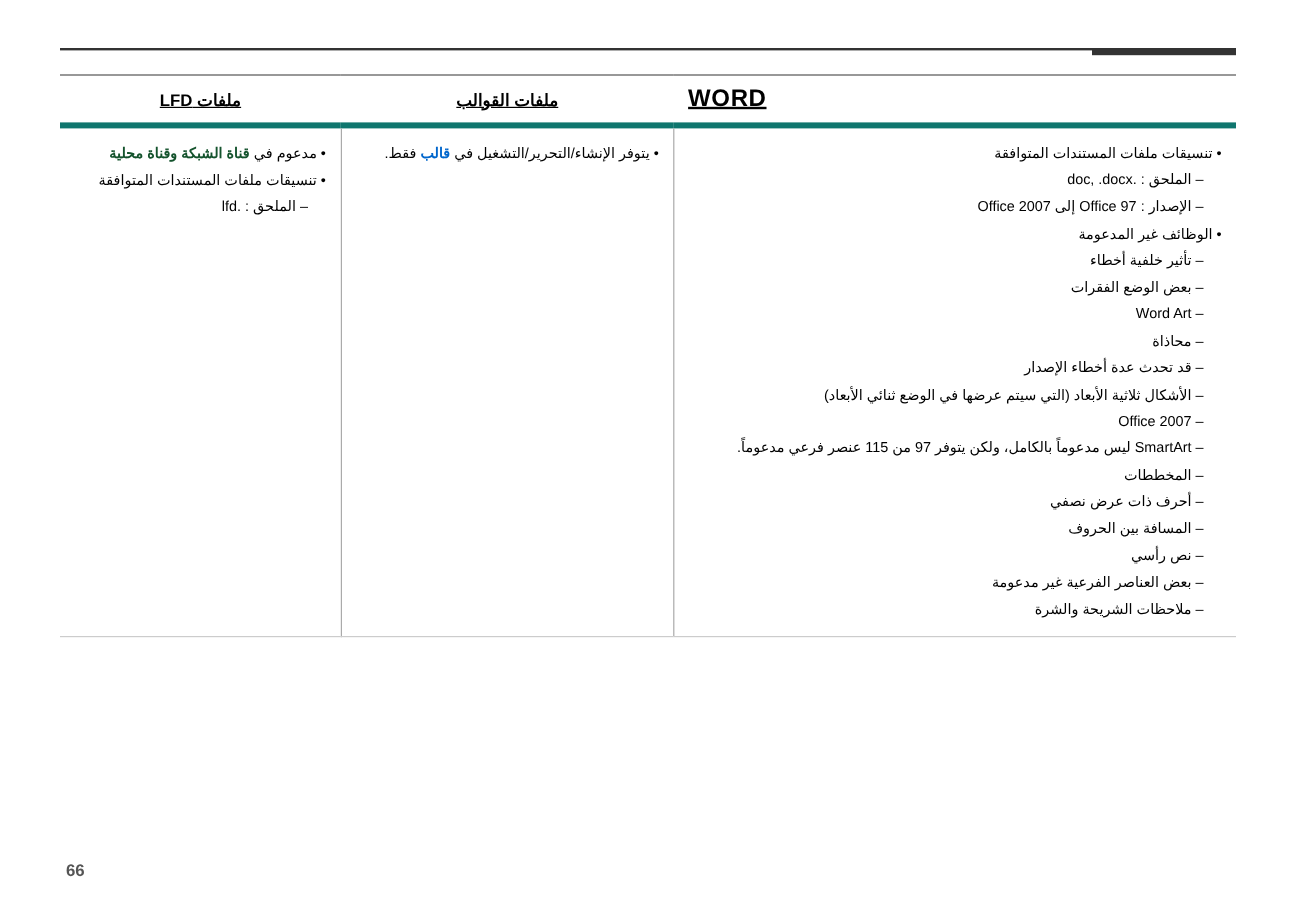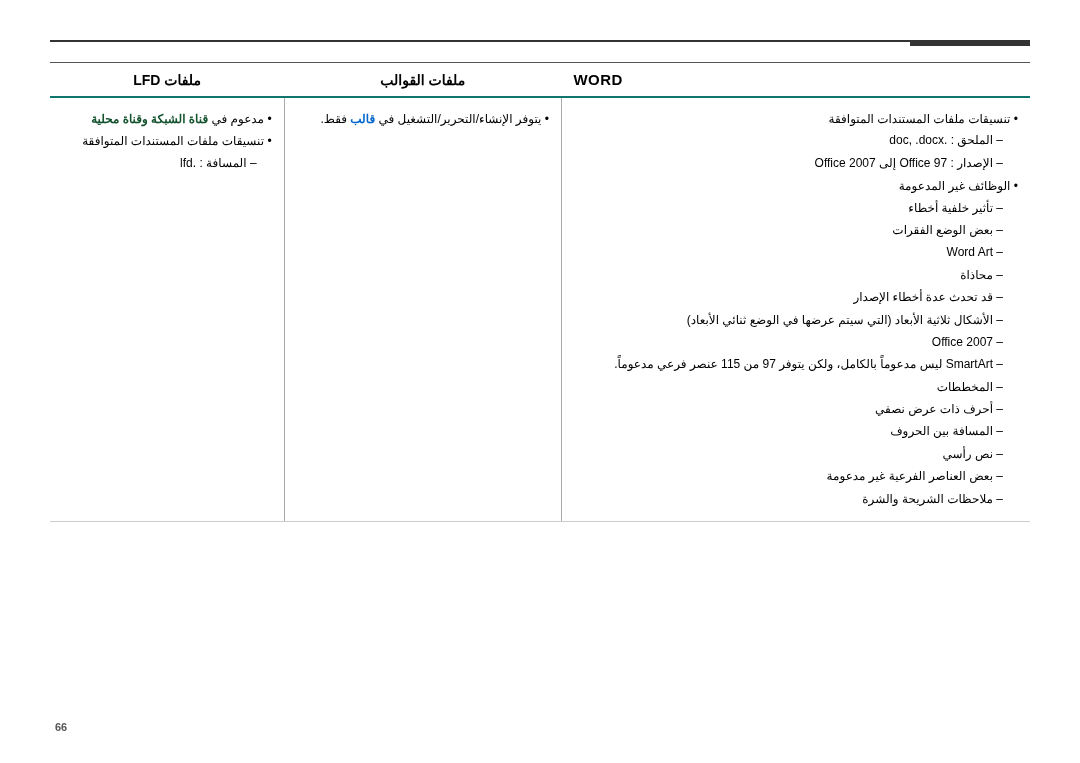--- a/index.html
+++ b/index.html
@@ -48,31 +48,32 @@
     }
 
     table {
       width: 100%;
       border-collapse: collapse;
       direction: rtl;
     }
 
     thead th {
       border-top: 1px solid #555;
-      border-bottom: 2px solid #0f766e;
+      border-bottom: 5px solid #0f766e;
       padding: 8px 12px;
       font-size: 14px;
       font-weight: bold;
       text-align: center;
+      text-decoration: underline;
     }
 
     thead th.word-col {
       text-align: left;
       direction: ltr;
-      font-size: 15px;
+      font-size: 20px;
       font-weight: bold;
       letter-spacing: 0.5px;
     }
 
     tbody td {
       vertical-align: top;
       padding: 10px 12px;
       font-size: 12px;
       line-height: 1.8;
       direction: rtl;
@@ -136,21 +137,21 @@
     }
 
     .sub-list li::before {
       content: "– ";
     }
 
     .page-number {
       position: absolute;
       bottom: 30px;
       left: 55px;
-      font-size: 11px;
+      font-size: 14px;
       font-weight: bold;
       color: #555;
     }
 
     .col-divider {
       border-left: 1px solid #aaa;
       border-right: 1px solid #aaa;
     }
   </style>
 </head>
@@ -211,21 +212,21 @@
         </td>
 
         <td class="lfd-col">
           <ul class="bullet-list">
             <li>
               مدعوم في <span class="highlight-orange">قناة الشبكة وقناة محلية</span>
             </li>
             <li>
               تنسيقات ملفات المستندات المتوافقة
               <ul class="sub-list">
-                <li>المسافة : .lfd</li>
+                <li>الملحق : .lfd</li>
               </ul>
             </li>
           </ul>
         </td>
       </tr>
     </tbody>
   </table>
 
   <div class="page-number">66</div>
 </div>

